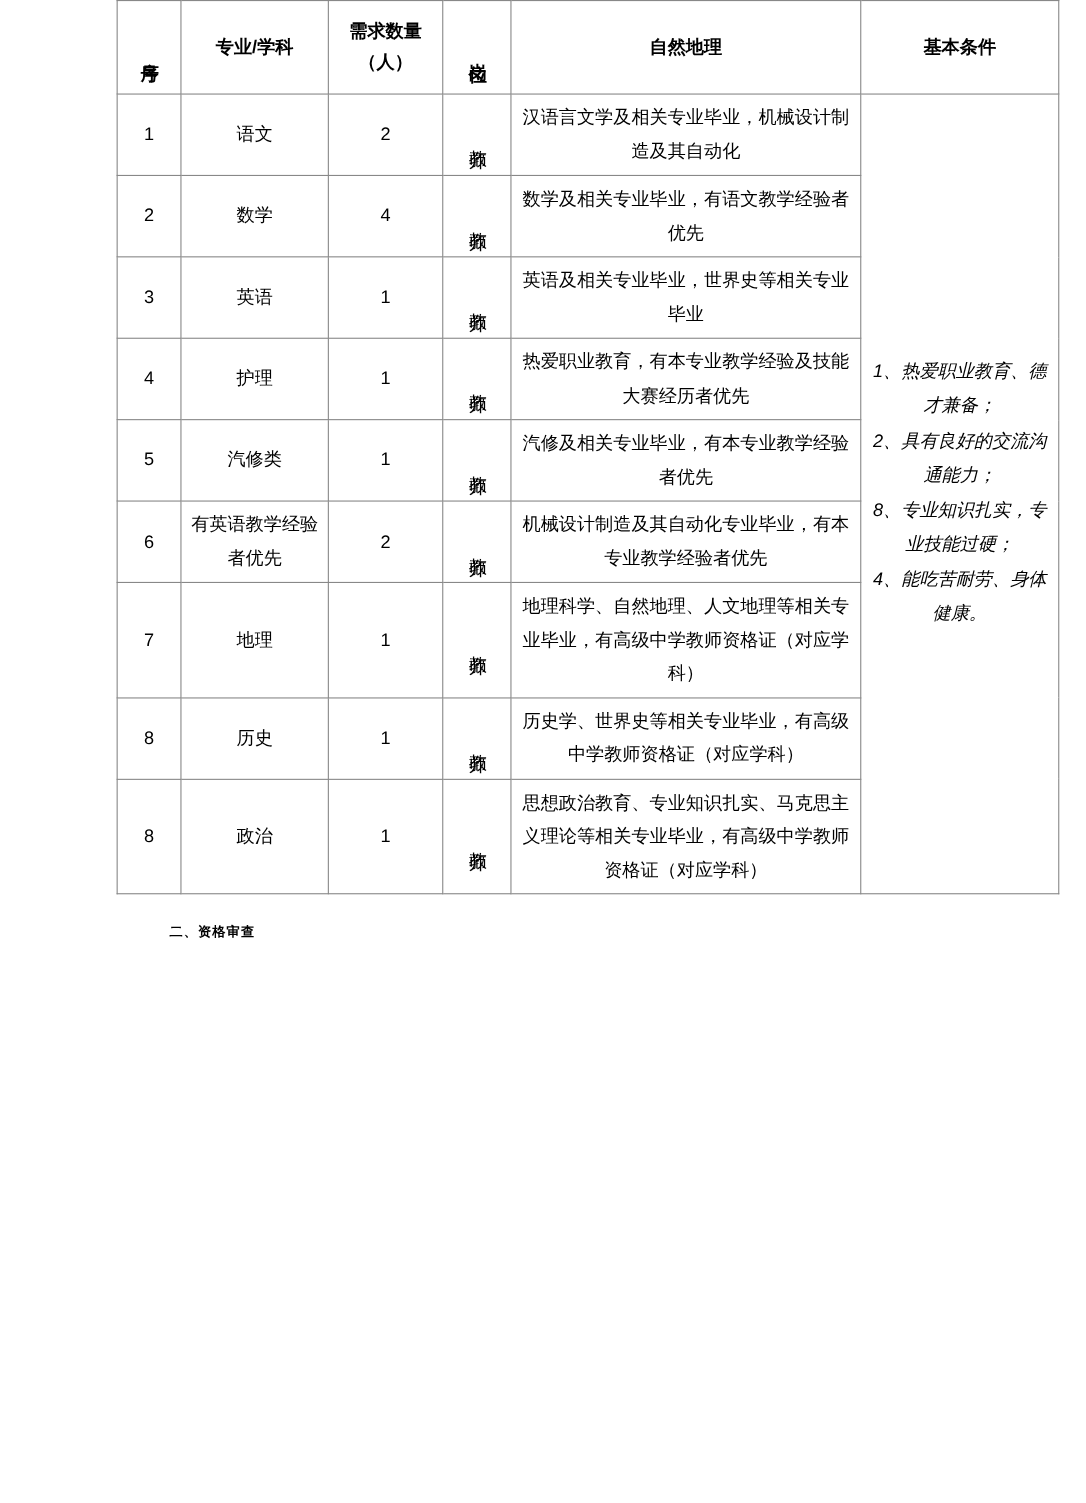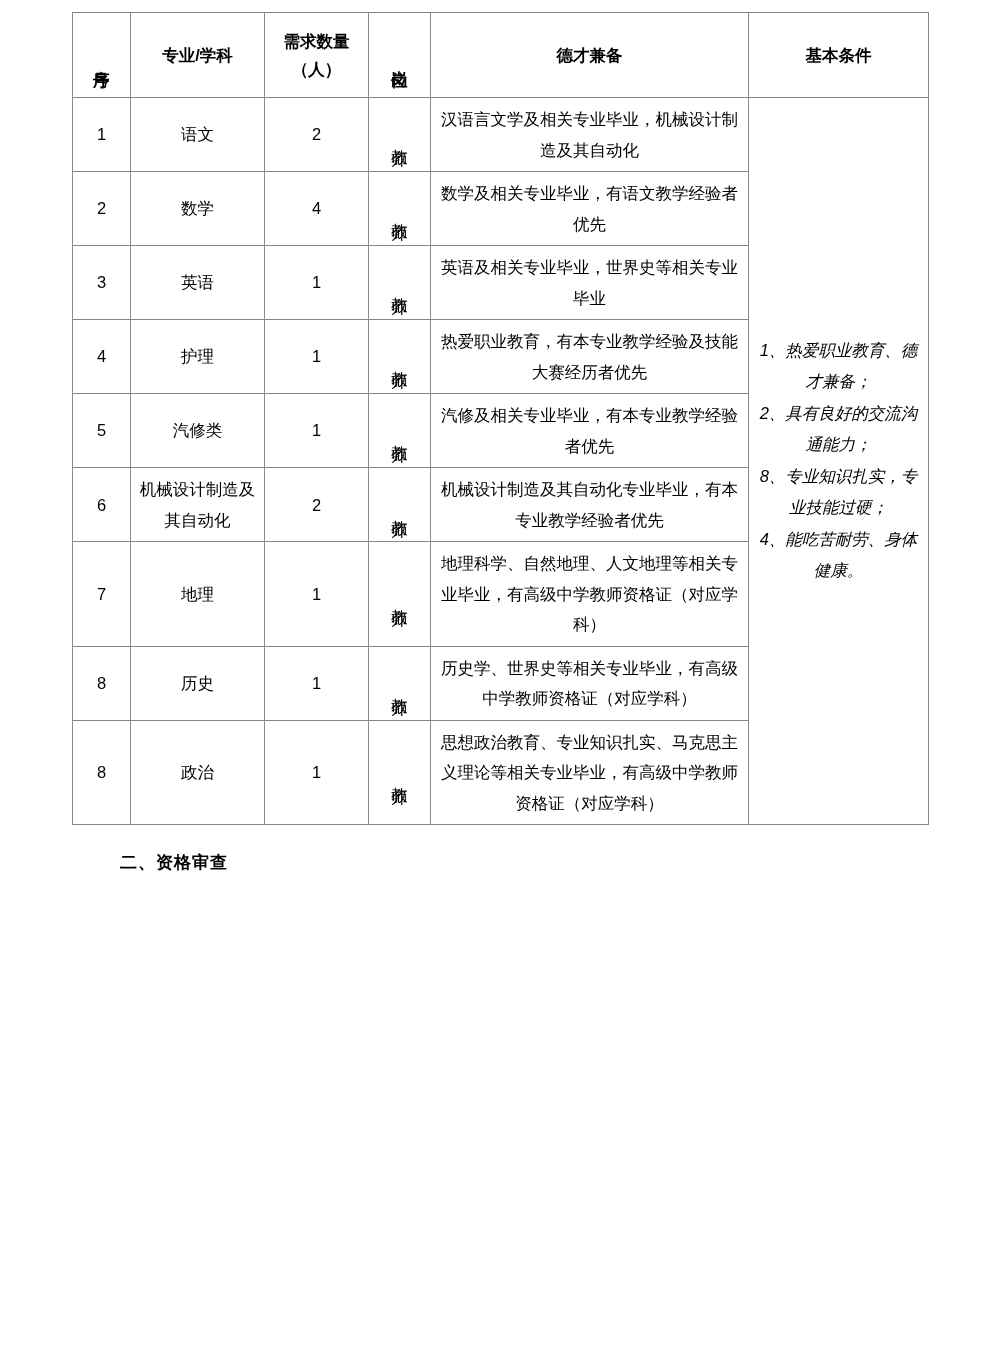--- a/index.html
+++ b/index.html
@@ -10,21 +10,22 @@
   body {
     width: 987px;
     height: 1366px;
     font-family: "Liberation Sans", "DejaVu Sans", sans-serif;
     color: #000000;
     position: relative;
     overflow: hidden;
   }
   .page {
     box-sizing: border-box;
-    padding: 12px 60px 0 72px;
+    padding: 0 60px 0 72px;
+    margin-left: 34px;
   }
   table.recruit {
     border-collapse: collapse;
     width: 856px;
     table-layout: fixed;
     margin: 0;
   }
   table.recruit td, table.recruit th {
     border: 1px solid #888888;
     padding: 6px 8px;
@@ -66,21 +67,21 @@
     padding: 10px 14px;
     line-height: 2.3;
     font-style: italic;
   }
   td.cond p {
     margin: 0 0 2px 0;
   }
   td.maj { line-height: 1.9; }
   .footer-note {
     margin-top: 26px;
-    font-size: 17px;
+    font-size: 12px;
     font-weight: bold;
     padding-left: 48px;
     letter-spacing: 1px;
   }
 </style>
 </head>
 <body>
 
 <div class="page">
 
@@ -99,21 +100,21 @@
           <span class="vertical">序号</span>
         </th>
         <th>专业/学科</th>
         <th>
           <div>需求数量</div>
           <div>（人）</div>
         </th>
         <th>
           <span class="vertical">岗位</span>
         </th>
-        <th>德才兼备</th>
+        <th>自然地理</th>
         <th>基本条件</th>
       </tr>
     </thead>
     <tbody>
       <tr>
         <td>1</td>
         <td class="maj">语文</td>
         <td>2</td>
         <td><span class="vertical">教师</span></td>
         <td class="req">汉语言文学及相关专业毕业，机械设计制造及其自动化</td>
@@ -147,21 +148,21 @@
       </tr>
       <tr>
         <td>5</td>
         <td class="maj">汽修类</td>
         <td>1</td>
         <td><span class="vertical">教师</span></td>
         <td class="req">汽修及相关专业毕业，有本专业教学经验者优先</td>
       </tr>
       <tr>
         <td>6</td>
-        <td class="maj">机械设计制造及其自动化</td>
+        <td class="maj">有英语教学经验者优先</td>
         <td>2</td>
         <td><span class="vertical">教师</span></td>
         <td class="req">机械设计制造及其自动化专业毕业，有本专业教学经验者优先</td>
       </tr>
       <tr>
         <td>7</td>
         <td class="maj">地理</td>
         <td>1</td>
         <td><span class="vertical">教师</span></td>
         <td class="req">地理科学、自然地理、人文地理等相关专业毕业，有高级中学教师资格证（对应学科）</td>

